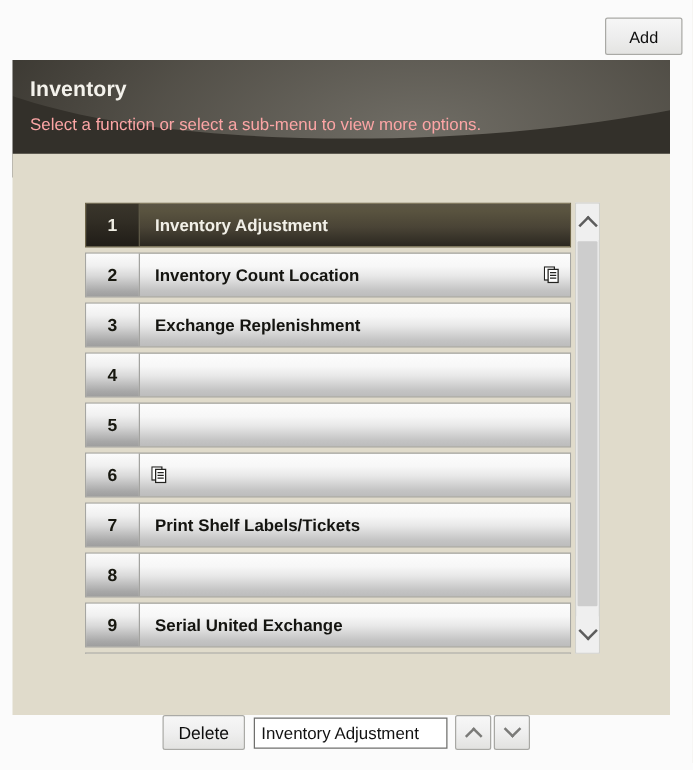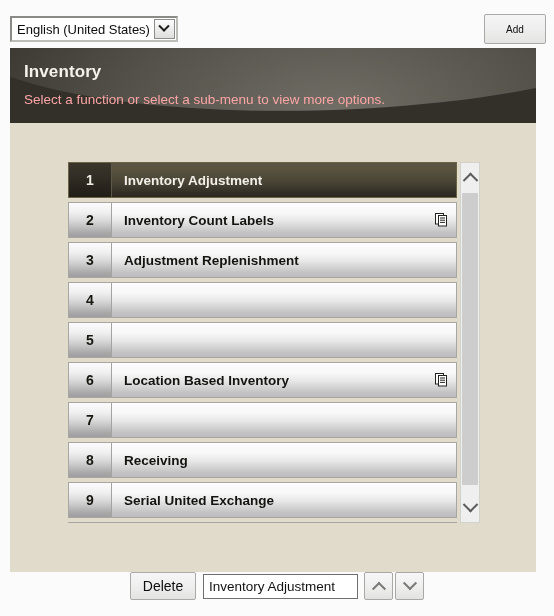--- a/index.html
+++ b/index.html
@@ -56,21 +56,21 @@
     margin: 1px 1px 1px 0;
   }
 
   .add-button {
     position: absolute;
     right: 8px; top: 14px;
     width: 62px; height: 30px;
     background: linear-gradient(180deg,#f6f6f6 0%, #eeeeee 50%, #e4e4e2 100%);
     border: 1px solid #a9a9a5;
     border-radius: 2px;
-    font-size: 10px;
+    font-size: 13px;
     color: #0d0d0d;
     display: flex;
     align-items: center;
     justify-content: center;
     font-family: "Liberation Sans", sans-serif;
   }
 
   
   .banner {
     position: absolute;
@@ -278,85 +278,78 @@
     border-bottom: 2px solid #1d1d1b;
     transform: rotate(45deg) translate(-2px,-2px);
   }
 </style>
 </head>
 <body>
 
 <div id="app">
 
   <div class="topbar">
-    <div class="lang-select">
-      <span class="lang-select-label">English (United States)</span>
-      <span class="lang-select-arrow">
-        <span class="chev-tiny"></span>
-      </span>
-    </div>
     <div class="add-button">Add</div>
   </div>
 
   <div class="banner">
     <div class="swoosh"></div>
     <div class="banner-title">Inventory</div>
     <div class="banner-sub">Select a function or select a sub-menu to view more options.</div>
   </div>
 
   <div class="panel">
     <div class="list-wrap">
 
       <div class="list" id="menu-list">
           <div class="row selected">
             <div class="num">1</div>
             <div class="label">Inventory Adjustment</div>
           </div>
           <div class="row">
             <div class="num">2</div>
-            <div class="label">Inventory Count Labels</div>
+            <div class="label">Inventory Count Location</div>
             <div class="submenu-icon">
               <svg width="13" height="14" viewBox="0 0 13 14">
                 <rect x="0.5" y="0.5" width="8" height="10.5" fill="#ffffff" stroke="#232320"></rect>
                 <rect x="3.5" y="2.5" width="8" height="10.5" fill="#ffffff" stroke="#232320"></rect>
                 <line x1="5" y1="5" x2="10" y2="5" stroke="#232320"></line>
                 <line x1="5" y1="7.2" x2="10" y2="7.2" stroke="#232320"></line>
                 <line x1="5" y1="9.4" x2="10" y2="9.4" stroke="#232320"></line>
               </svg>
             </div>
           </div>
           <div class="row">
             <div class="num">3</div>
-            <div class="label">Adjustment Replenishment</div>
+            <div class="label">Exchange Replenishment</div>
           </div>
           <div class="row">
             <div class="num">4</div>
           </div>
           <div class="row">
             <div class="num">5</div>
           </div>
           <div class="row">
             <div class="num">6</div>
-            <div class="label">Location Based Inventory</div>
             <div class="submenu-icon">
               <svg width="13" height="14" viewBox="0 0 13 14">
                 <rect x="0.5" y="0.5" width="8" height="10.5" fill="#ffffff" stroke="#232320"></rect>
                 <rect x="3.5" y="2.5" width="8" height="10.5" fill="#ffffff" stroke="#232320"></rect>
                 <line x1="5" y1="5" x2="10" y2="5" stroke="#232320"></line>
                 <line x1="5" y1="7.2" x2="10" y2="7.2" stroke="#232320"></line>
                 <line x1="5" y1="9.4" x2="10" y2="9.4" stroke="#232320"></line>
               </svg>
             </div>
           </div>
           <div class="row">
             <div class="num">7</div>
+            <div class="label">Print Shelf Labels/Tickets</div>
           </div>
           <div class="row">
             <div class="num">8</div>
-            <div class="label">Receiving</div>
           </div>
           <div class="row">
             <div class="num">9</div>
             <div class="label">Serial United Exchange</div>
           </div>
           <div class="row"></div>
         </div>
 
       <div class="scrollbar">
         <div class="sb-btn sb-up">

